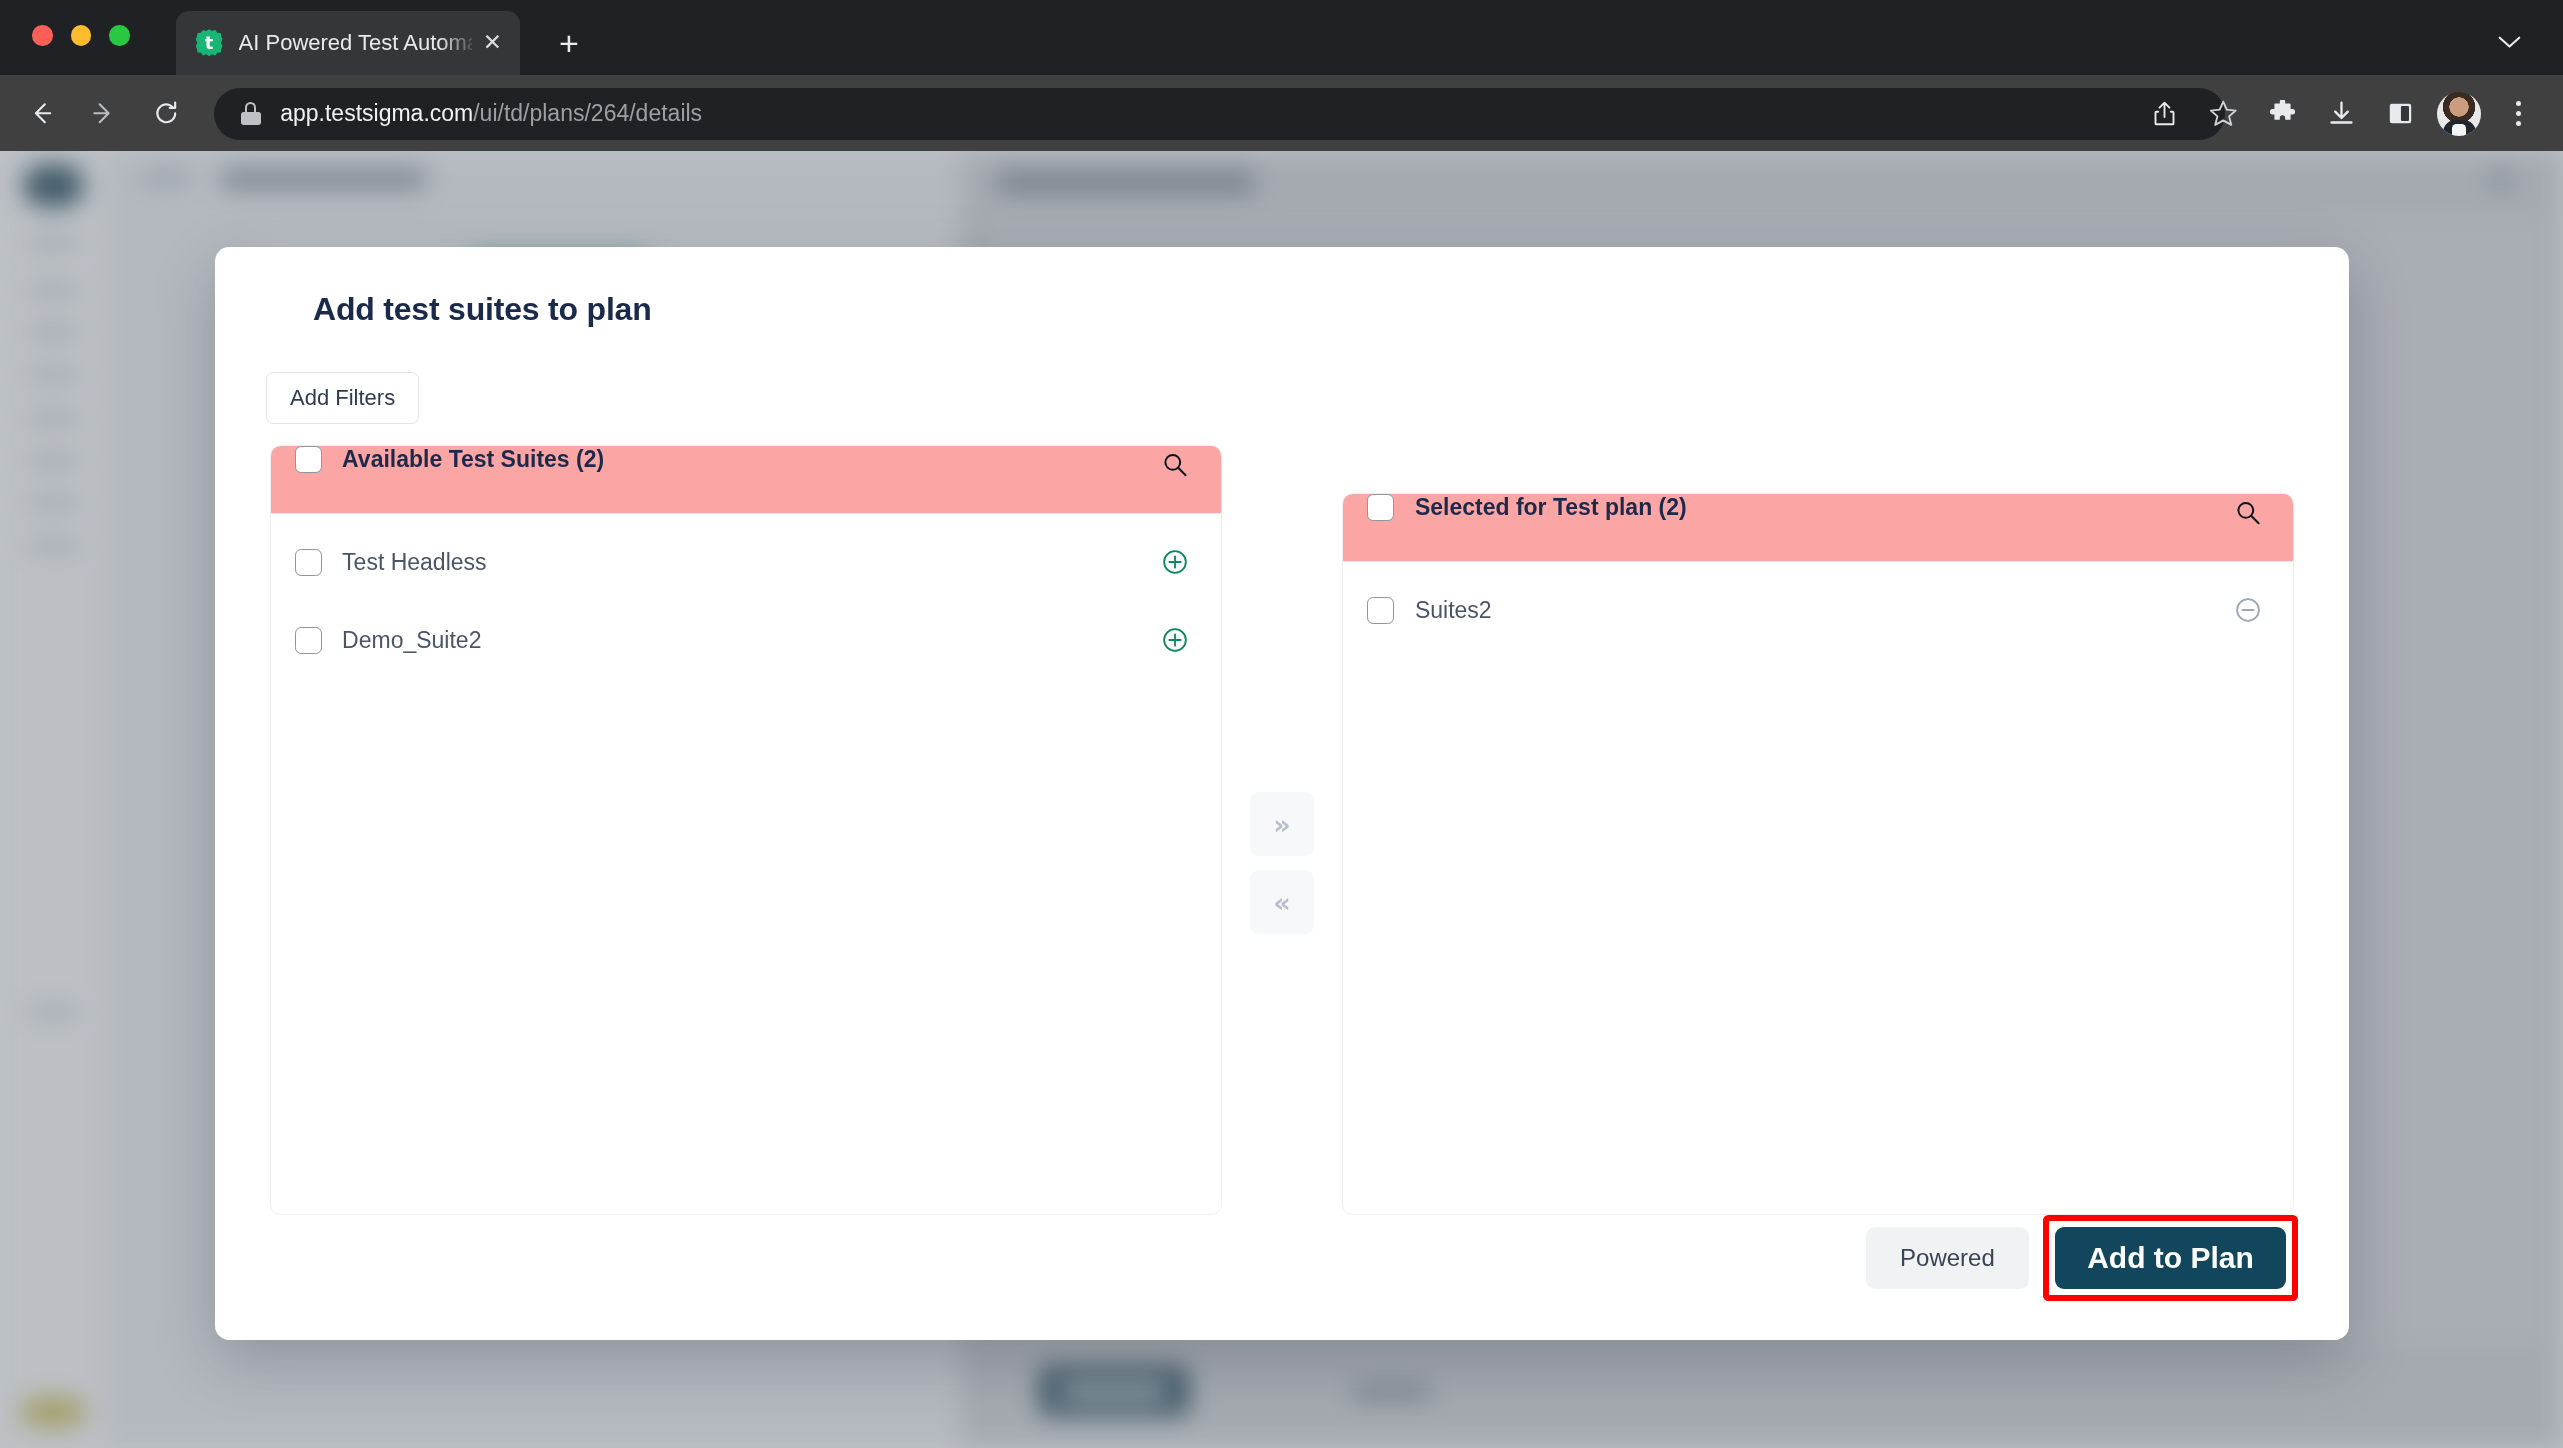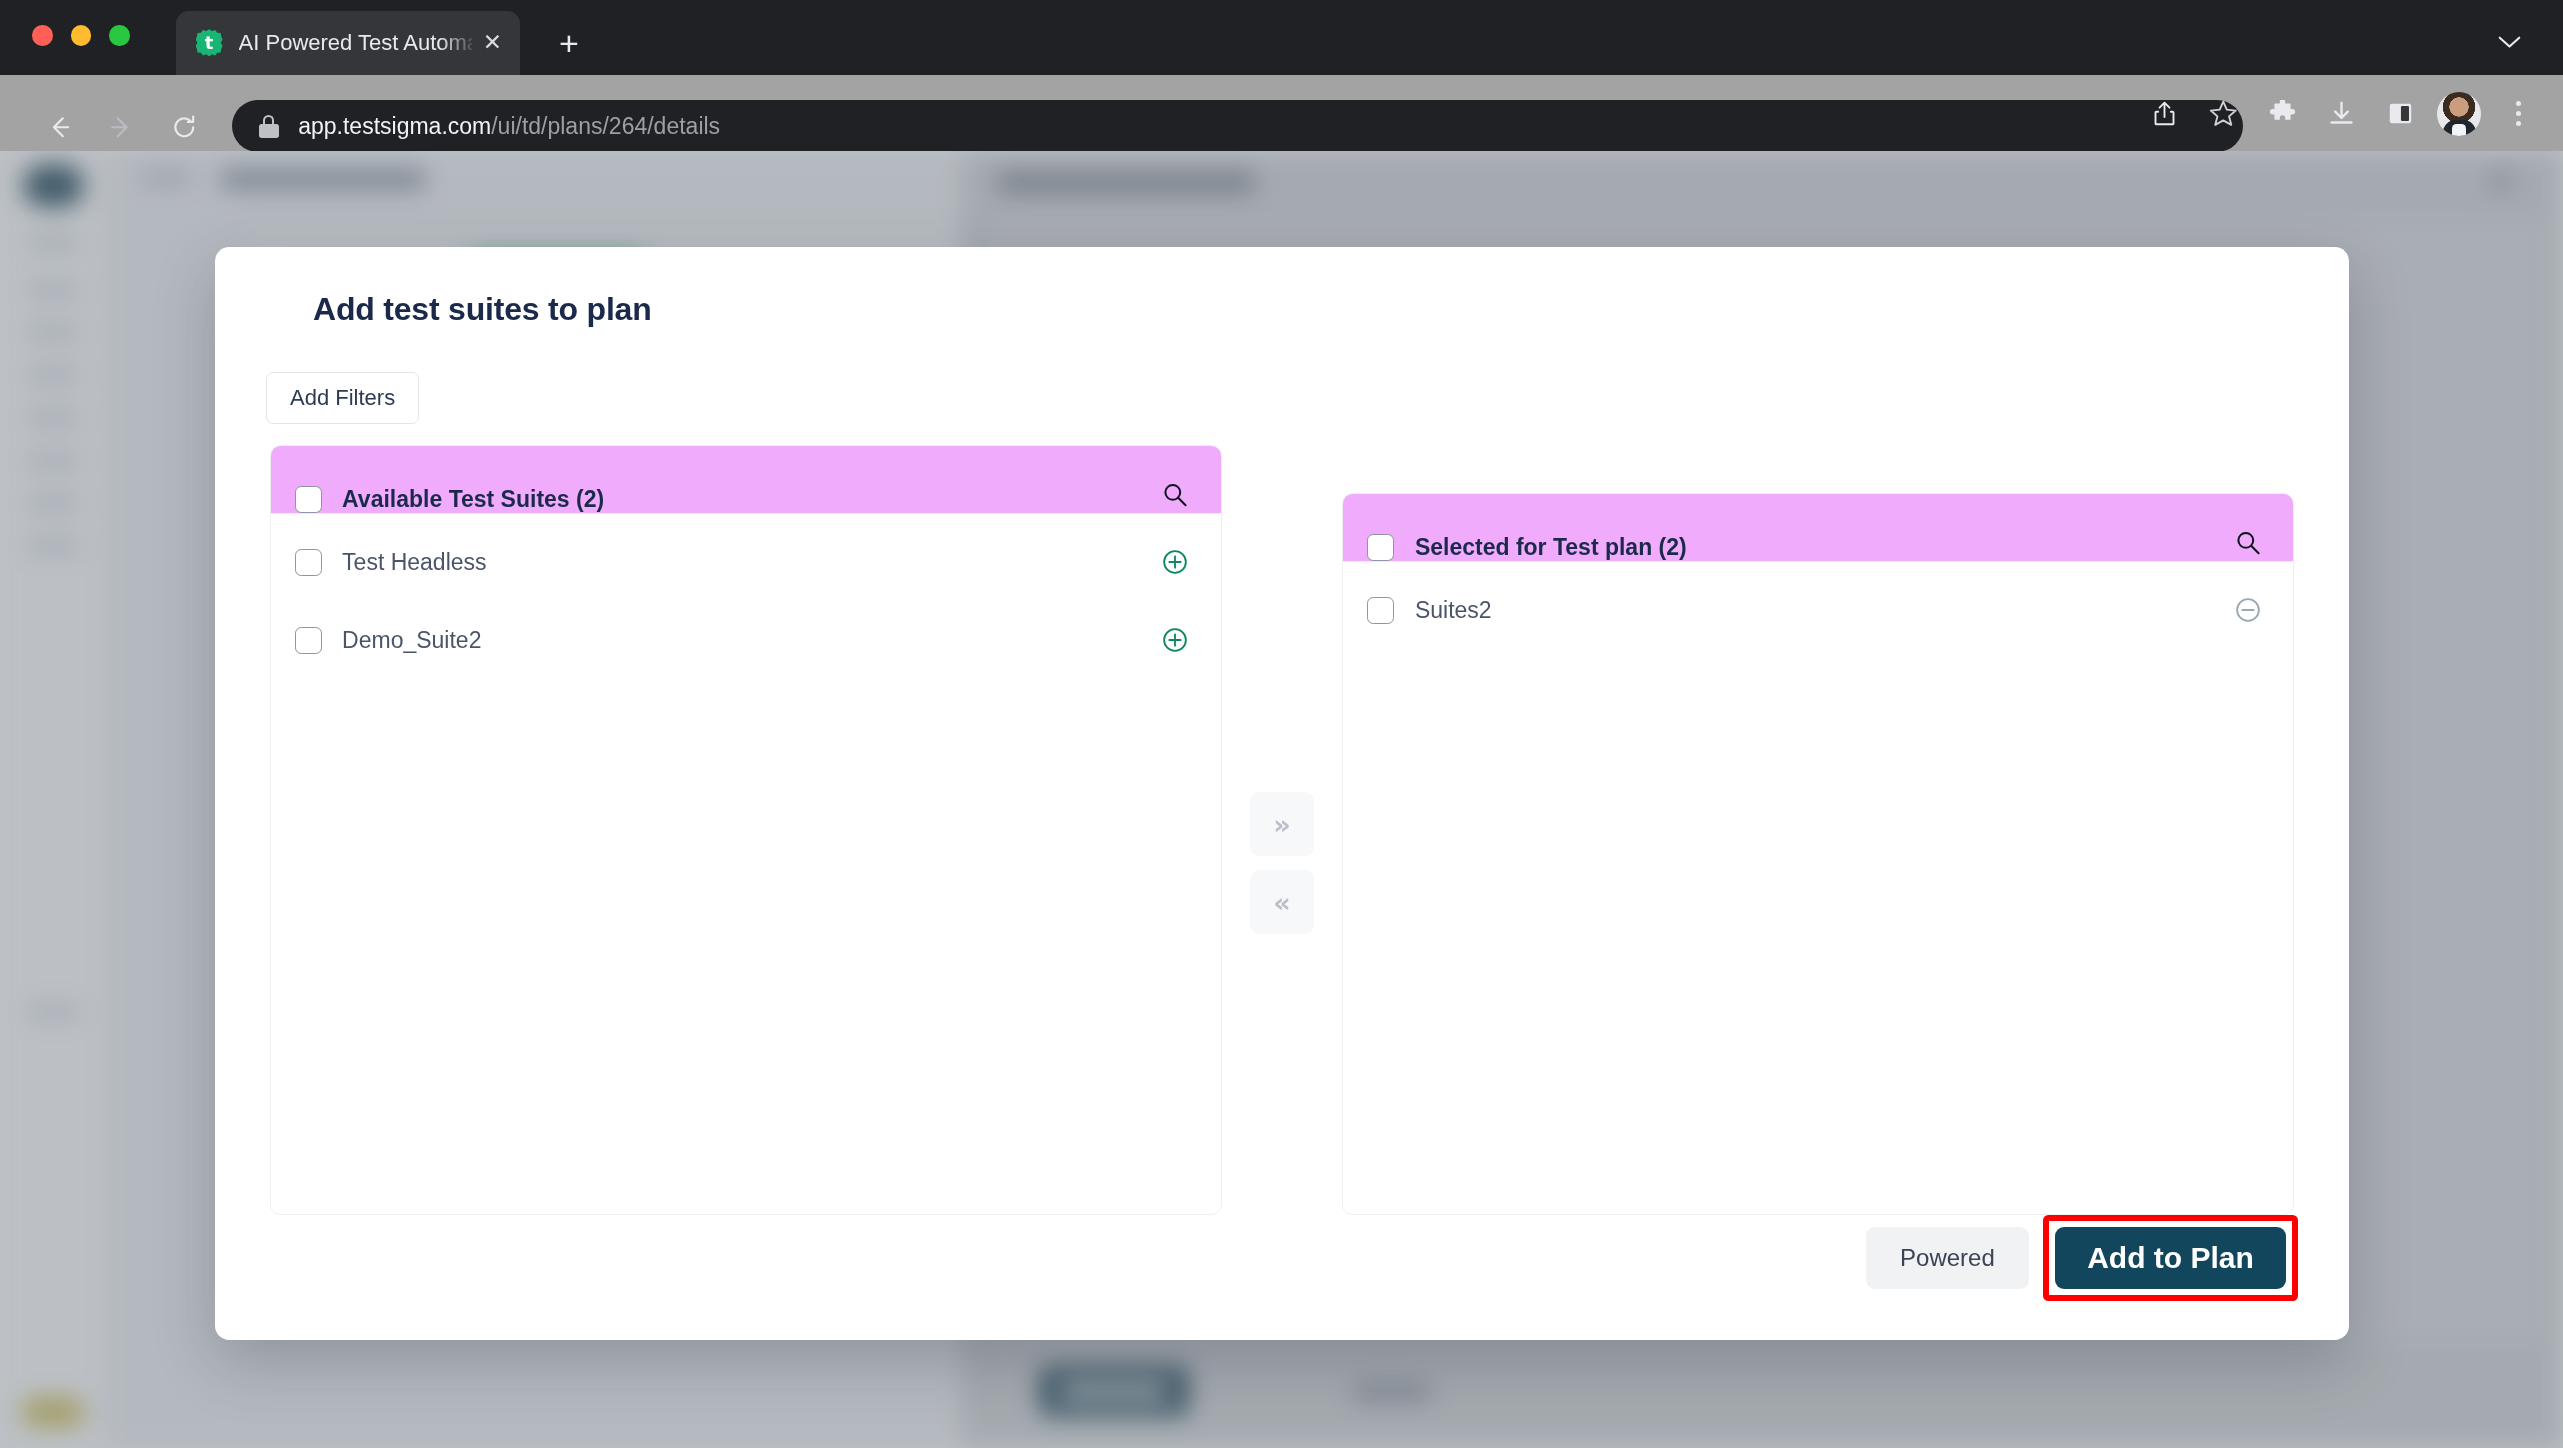--- a/index.html
+++ b/index.html
@@ -72,22 +72,22 @@
   }
   .tabstrip-chevron {
     position: absolute; right: 34px; top: 23px;
     width: 39px; height: 39px;
     display: flex; align-items: center; justify-content: center;
     color: #e8eaed;
   }
 
   .toolbar {
     position: absolute; top: 75px; left: 0; right: 0; height: 77px;
-    background: #a3a3a3;
-    display: flex; align-items: flex-end; padding-left: 18px;
+    background: #404040;
+    display: flex; align-items: center;
   }
   .nav-btns { display: flex; align-items: center; gap: 12.5px; margin-left: 16px; }
   .nav-btn {
     width: 50px; height: 50px; border-radius: 50%;
     display: flex; align-items: center; justify-content: center;
     color: #e8eaed;
   }
   .omnibox {
     margin-left: 23px;
     flex: 1 1 auto;
@@ -222,23 +222,23 @@
     border: 0.9px solid #edf0f3;
     border-radius: 10.7px;
     background: #ffffff;
     overflow: hidden;
   }
   .panel.left  { left: 3.6px;  width: 952px; }
   .panel.right { right: 3.6px; width: 952px; margin-top: 48px; }
 
   .panel-head {
     height: 68px;
-    background: #f0abfc;
+    background: #fca5a5;
     border-bottom: 0.9px solid #eceff2;
-    display: flex; align-items: flex-end;
+    display: flex; align-items: flex-start;
     padding: 0 27px 0 24px;
   }
   .panel-head-title {
     font-size: 23px; font-weight: bold; color: #1b2a4a;
     margin-left: 20.5px; flex: 1 1 auto;
   }
   .cb {
     width: 27px; height: 27px; flex: 0 0 27px;
     border: 1.8px solid #8d95a3;
     border-radius: 6.2px;

